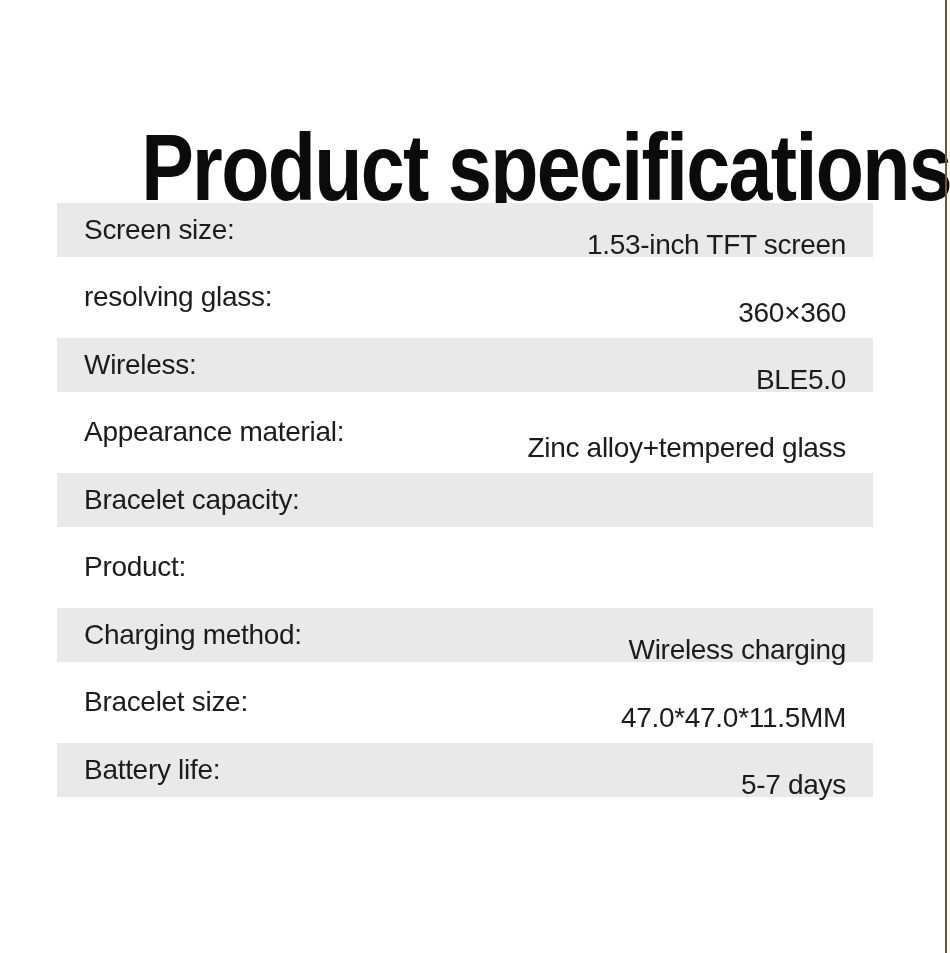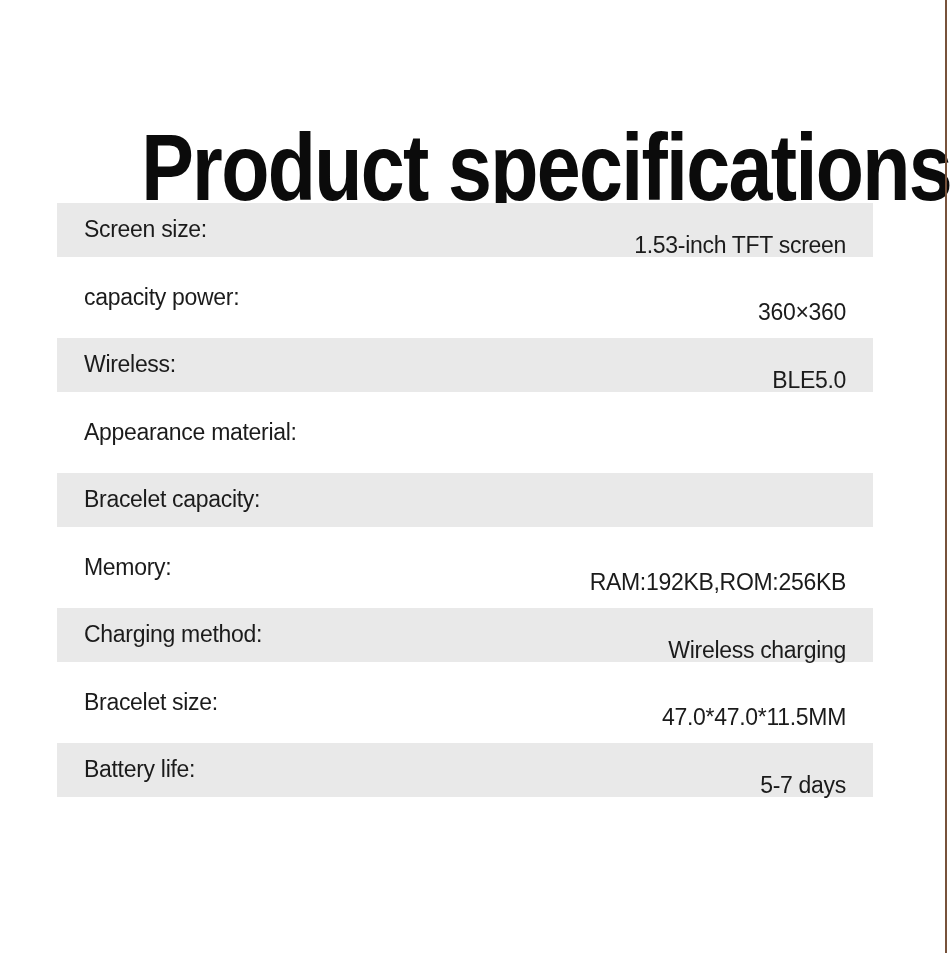--- a/index.html
+++ b/index.html
@@ -53,21 +53,21 @@
     top: 196px;
     left: 57px;
     width: 816px;
   }
   .row {
     display: flex;
     justify-content: space-between;
     align-items: center;
     height: 67.5px;
     box-sizing: border-box;
-    font-size: 23px;
+    font-size: 28px;
     letter-spacing: -0.3px;
     color: var(--text-color, #1B1B1B);
     white-space: nowrap;
   }
   .row.stripe {
     background: var(--stripe-color, #E9E9E9);
     background-clip: content-box;
     padding-top: 7px;
     padding-bottom: 7px;
   }
@@ -88,36 +88,36 @@
   <div class="title-wrap">
     <h1 class="title">Product specifications</h1>
   </div>
 
   <div class="spec-table">
       <div class="row stripe">
         <span class="label">Screen size:</span>
         <span class="value">1.53-inch TFT screen</span>
       </div>
       <div class="row">
-        <span class="label">capacity power:</span>
+        <span class="label">resolving glass:</span>
         <span class="value">360×360</span>
       </div>
       <div class="row stripe">
         <span class="label">Wireless:</span>
         <span class="value">BLE5.0</span>
       </div>
       <div class="row">
         <span class="label">Appearance material:</span>
+        <span class="value">Zinc alloy+tempered glass</span>
       </div>
       <div class="row stripe">
         <span class="label">Bracelet capacity:</span>
       </div>
       <div class="row">
-        <span class="label">Memory:</span>
-        <span class="value">RAM:192KB,ROM:256KB</span>
+        <span class="label">Product:</span>
       </div>
       <div class="row stripe">
         <span class="label">Charging method:</span>
         <span class="value">Wireless charging</span>
       </div>
       <div class="row">
         <span class="label">Bracelet size:</span>
         <span class="value">47.0*47.0*11.5MM</span>
       </div>
       <div class="row stripe">

